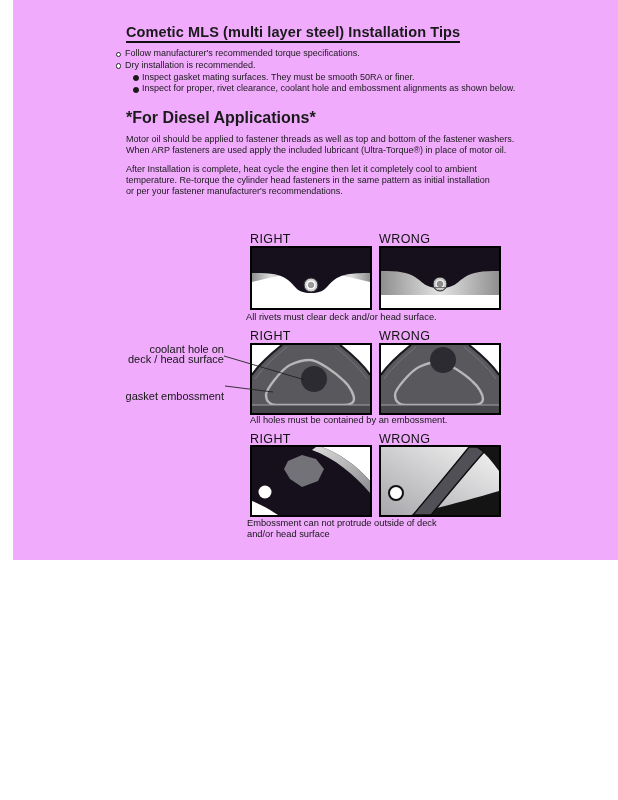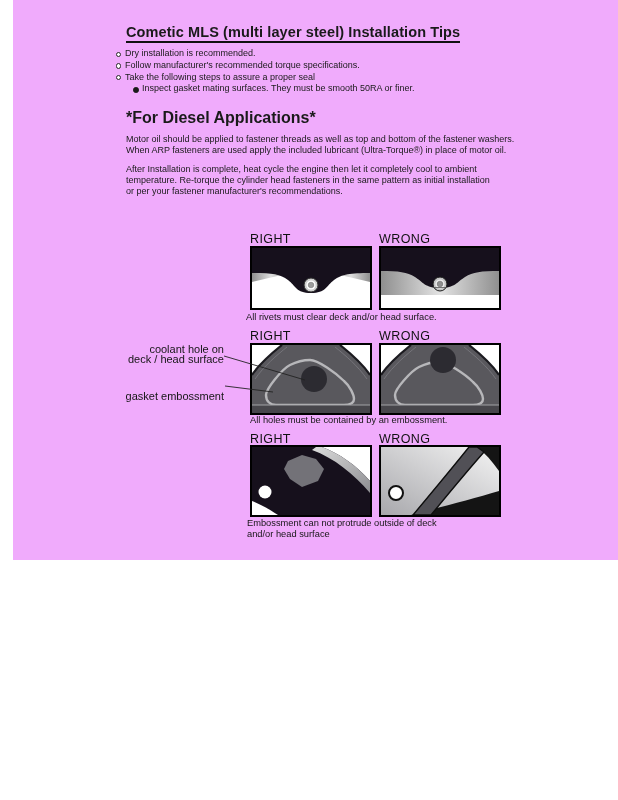--- a/index.html
+++ b/index.html
@@ -43,33 +43,33 @@
 </head>
 <body>
 
 <div class="page">
 
   <div class="content">
     <h1 class="title">Cometic MLS (multi layer steel) Installation Tips</h1>
     <ul class="tips">
       <li>
         <span class="bullet"></span>
-        <span>Dry installation is recommended.</span>
+        <span>Follow manufacturer's recommended torque specifications.</span>
       </li>
       <li>
         <span class="bullet"></span>
-        <span>Follow manufacturer's recommended torque specifications.</span>
-      </li>
-      <li>
-        <span class="bullet"></span>
-        <span>Take the following steps to assure a proper seal</span>
+        <span>Dry installation is recommended.</span>
       </li>
       <li class="sub">
         <span class="bullet filled"></span>
         <span>Inspect gasket mating surfaces.  They must be smooth 50RA or finer.</span>
+      </li>
+      <li class="sub">
+        <span class="bullet filled"></span>
+        <span>Inspect for proper, rivet clearance, coolant hole and embossment alignments as shown below.</span>
       </li>
     </ul>
     <h2 class="diesel-heading">*For Diesel Applications*</h2>
     <p class="body-para">Motor oil should be applied to fastener threads as well as top and bottom of the fastener washers.
 When ARP fasteners are used apply the included lubricant (Ultra-Torque®) in place of motor oil.</p>
     <p class="body-para">After Installation is complete, heat cycle the engine then let it completely cool to ambient
 temperature. Re-torque the cylinder head fasteners in the same pattern as initial installation
 or per your fastener manufacturer's recommendations.</p>
   </div>
 

